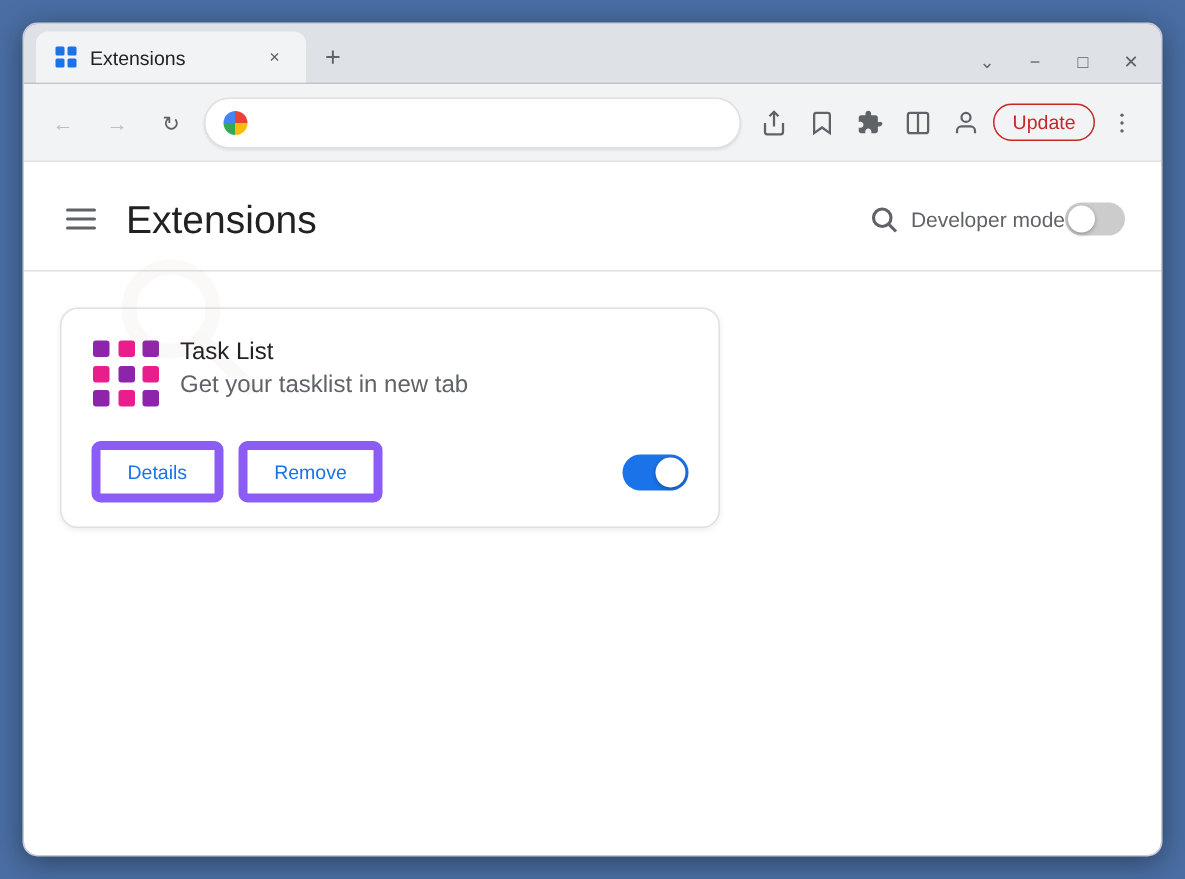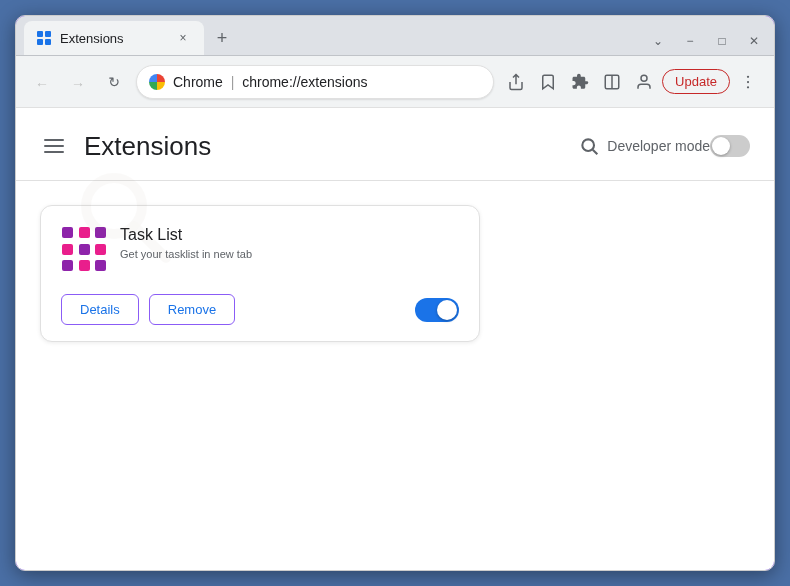--- a/index.html
+++ b/index.html
@@ -301,30 +301,30 @@
     .dot.purple { background: #8e24aa; }
     .dot.pink { background: #e91e8c; }
     .card-info { flex: 1; }
     .ext-name {
       font-size: 16px;
       font-weight: 500;
       color: #202124;
       margin-bottom: 4px;
     }
     .ext-desc {
-      font-size: 11px;
+      font-size: 16px;
       color: #5f6368;
     }
     .card-bottom {
       display: flex;
       align-items: center;
       gap: 10px;
     }
     .card-btn {
-      border: 1px solid #8b5cf6;
+      border: 6px solid #8b5cf6;
       background: #fff;
       border-radius: 6px;
       padding: 7px 18px;
       font-size: 13px;
       font-weight: 500;
       color: #1a73e8;
       cursor: pointer;
     }
     .spacer { flex: 1; }
     .toggle-blue {
@@ -372,23 +372,20 @@
       <span class="win-ctrl">✕</span>
     </div>
   </div>
 
   <div class="nav-bar">
     <div class="nav-btn disabled">←</div>
     <div class="nav-btn disabled">→</div>
     <div class="nav-btn">↻</div>
     <div class="address-bar">
       <div class="chrome-icon-circle"></div>
-      <span class="address-text">
-        <span class="chrome-name">Chrome</span><span class="sep"> | </span><span class="url">chrome://extensions</span>
-      </span>
     </div>
     <div class="nav-actions">
       <div class="nav-btn">
         <svg width="18" height="18" viewBox="0 0 24 24" fill="none" stroke="#5f6368" stroke-width="2">
           <path d="M4 12v8a2 2 0 002 2h12a2 2 0 002-2v-8M16 6l-4-4-4 4M12 2v13"></path>
         </svg>
       </div>
       <div class="nav-btn">
         <svg width="18" height="18" viewBox="0 0 24 24" fill="none" stroke="#5f6368" stroke-width="2">
           <path d="M19 21l-7-5-7 5V5a2 2 0 012-2h10a2 2 0 012 2z"></path>

